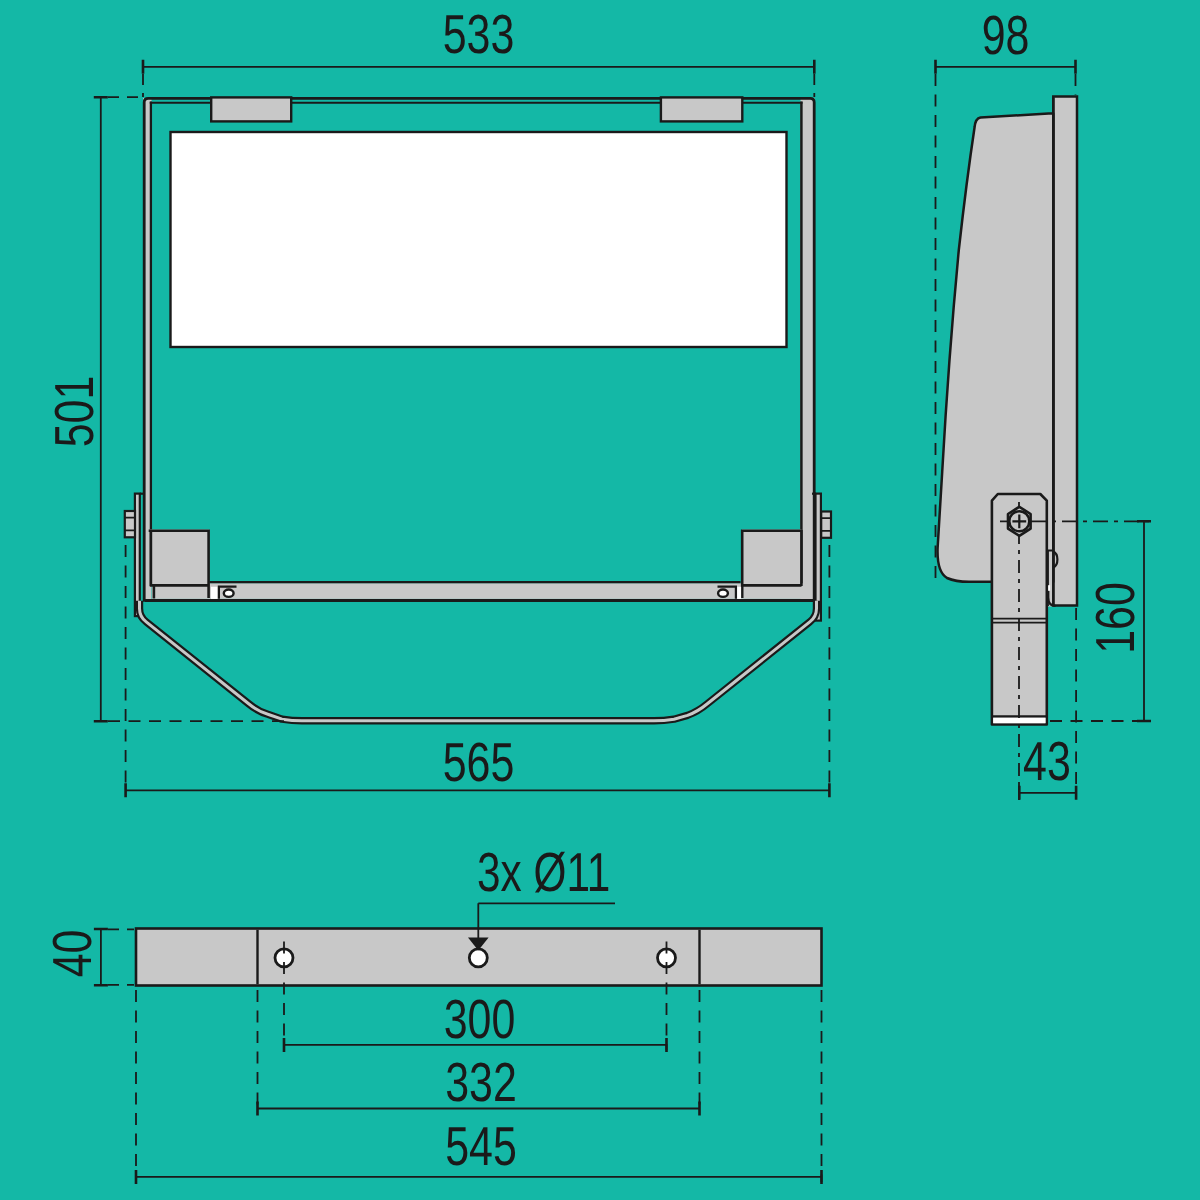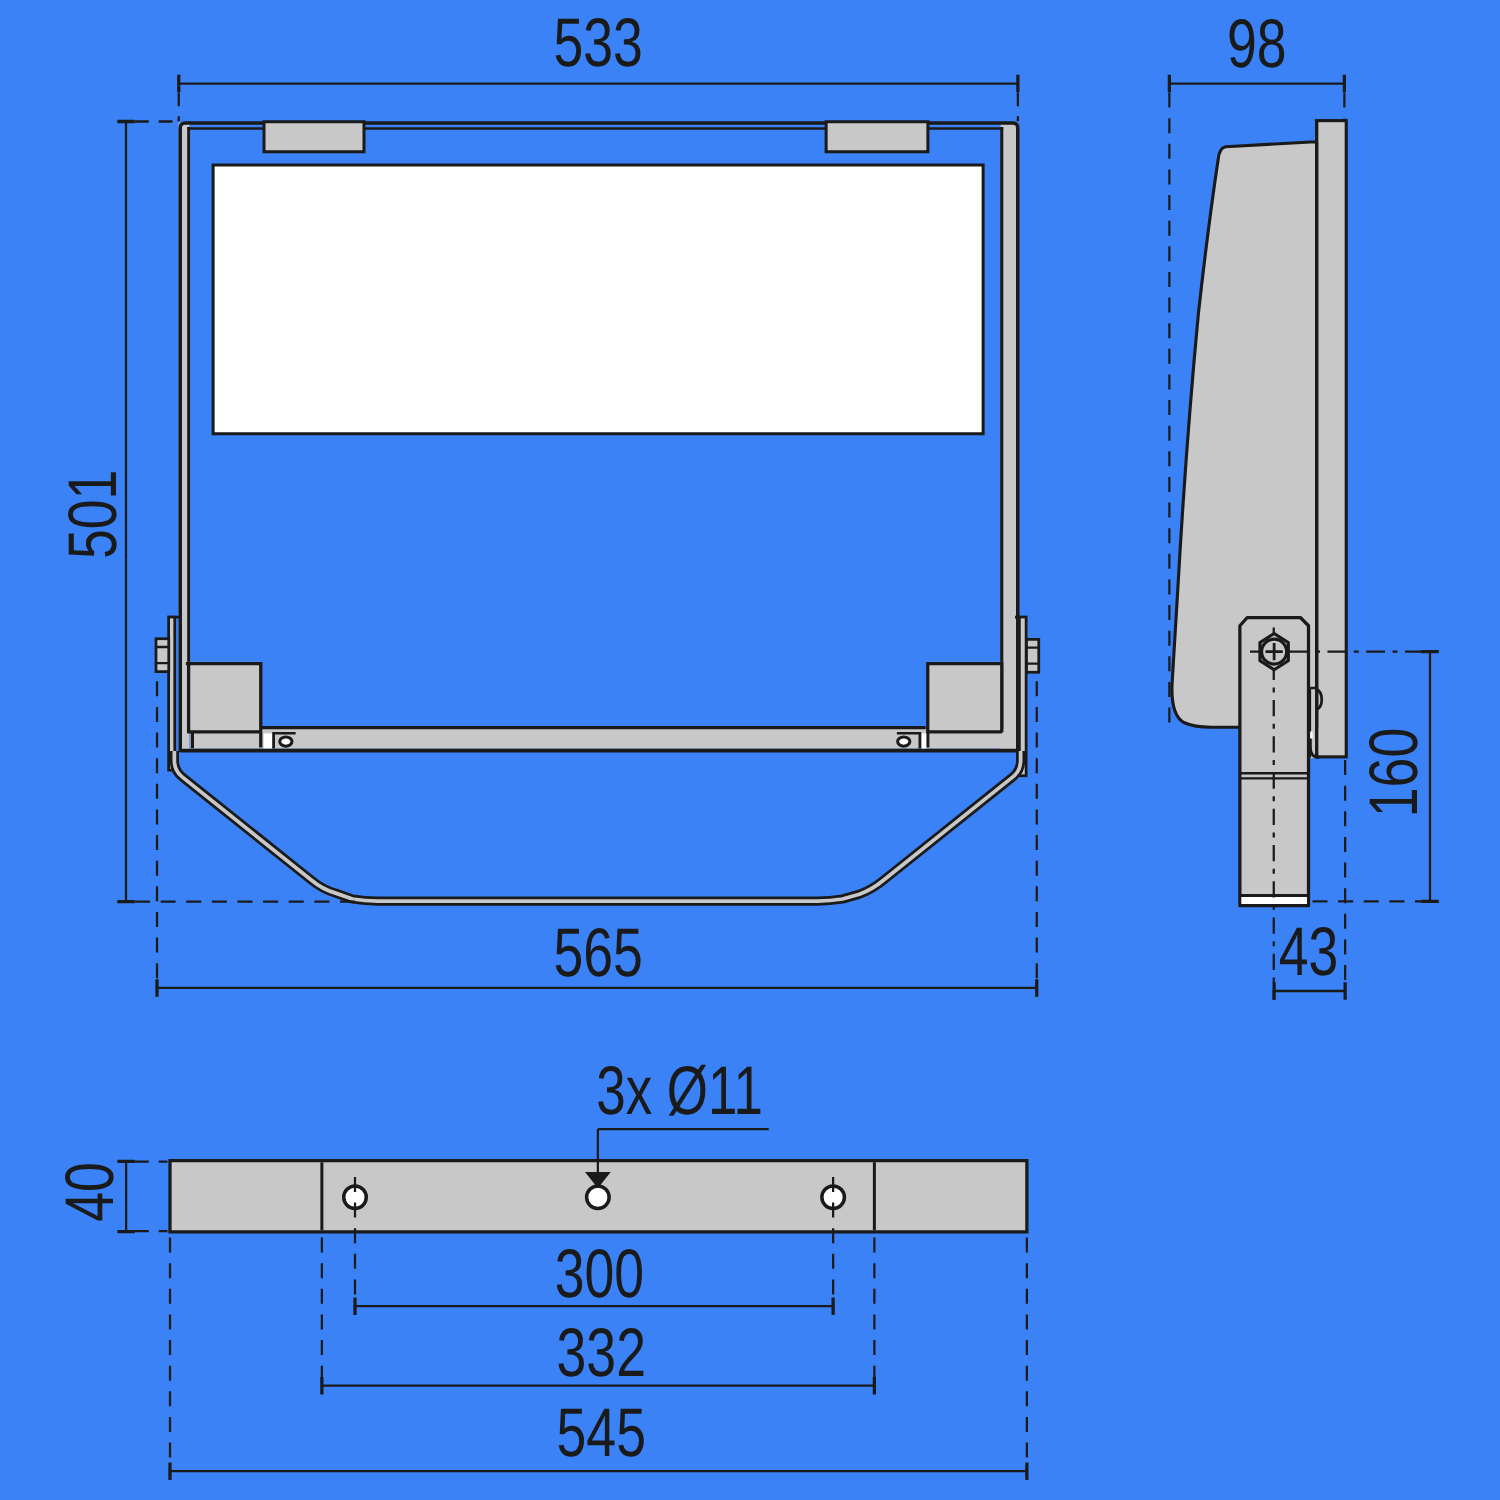--- a/index.html
+++ b/index.html
@@ -1,16 +1,16 @@
 <!DOCTYPE html>
 <html><head>
 <meta charset="utf-8">
 <style>
   html,body{margin:0;padding:0;background:#fff;}
-  .wrap{width:1200px;height:1200px;position:relative;background:#3b82f6;overflow:hidden;}
+  .wrap{width:1200px;height:1200px;position:relative;background:#14b8a6;overflow:hidden;}
   svg{position:absolute;top:0;left:0;}
   text{font-family:"Liberation Sans", sans-serif;fill:#1a1a1a;}
 </style>
 </head>
 <body>
 <div class="wrap">
 <svg width="1200" height="1200" viewBox="0 0 1200 1200" text-rendering="geometricPrecision">
 <g fill="none" stroke="none">
 
 <rect x="143" y="98" width="8.5" height="503" fill="#c8c8c8"></rect>

